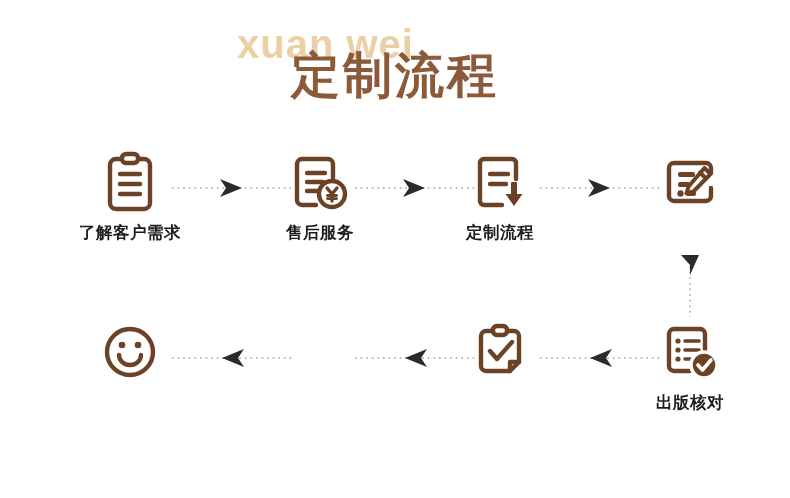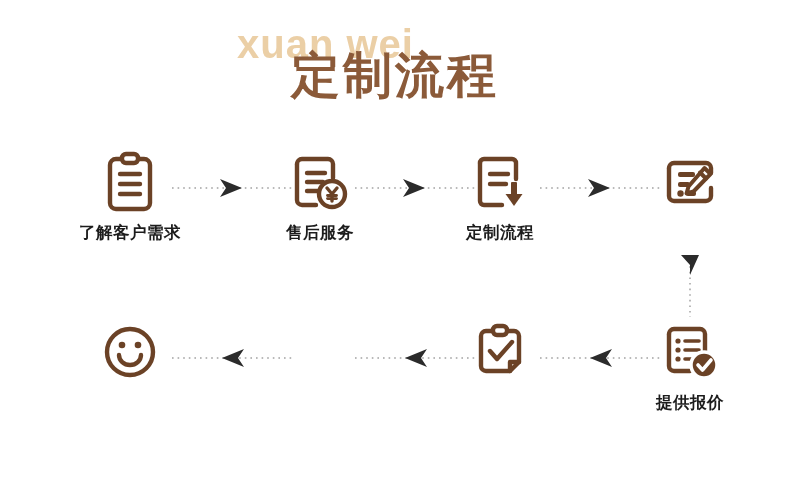--- a/index.html
+++ b/index.html
@@ -297,19 +297,19 @@
             </g>
             <g fill="none" stroke="#6b4226" stroke-width="3.6" stroke-linecap="round">
               <line x1="26" y1="19" x2="40" y2="19"></line>
               <line x1="26" y1="28" x2="40" y2="28"></line>
               <line x1="26" y1="37" x2="34" y2="37"></line>
             </g>
             <circle cx="45" cy="43" r="13" fill="#6b4226" stroke="#ffffff" stroke-width="3.5"></circle>
             <path d="M39 43 L43.5 48 L52 38" fill="none" stroke="#ffffff" stroke-width="3.6" stroke-linecap="round" stroke-linejoin="round"></path>
           </svg>
         </div>
-        <div class="step-label">提供报价</div>
+        <div class="step-label">出版核对</div>
       </div>
 
     </div>
   </div>
 
 </div>
 
 </body></html>

